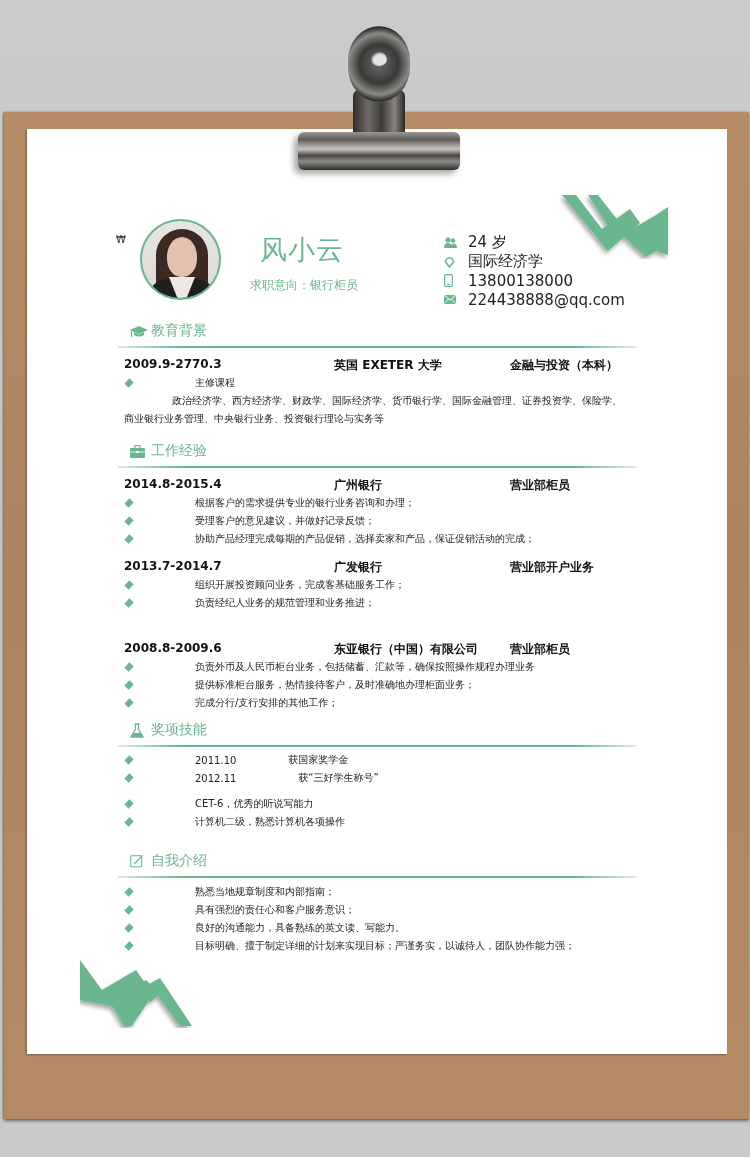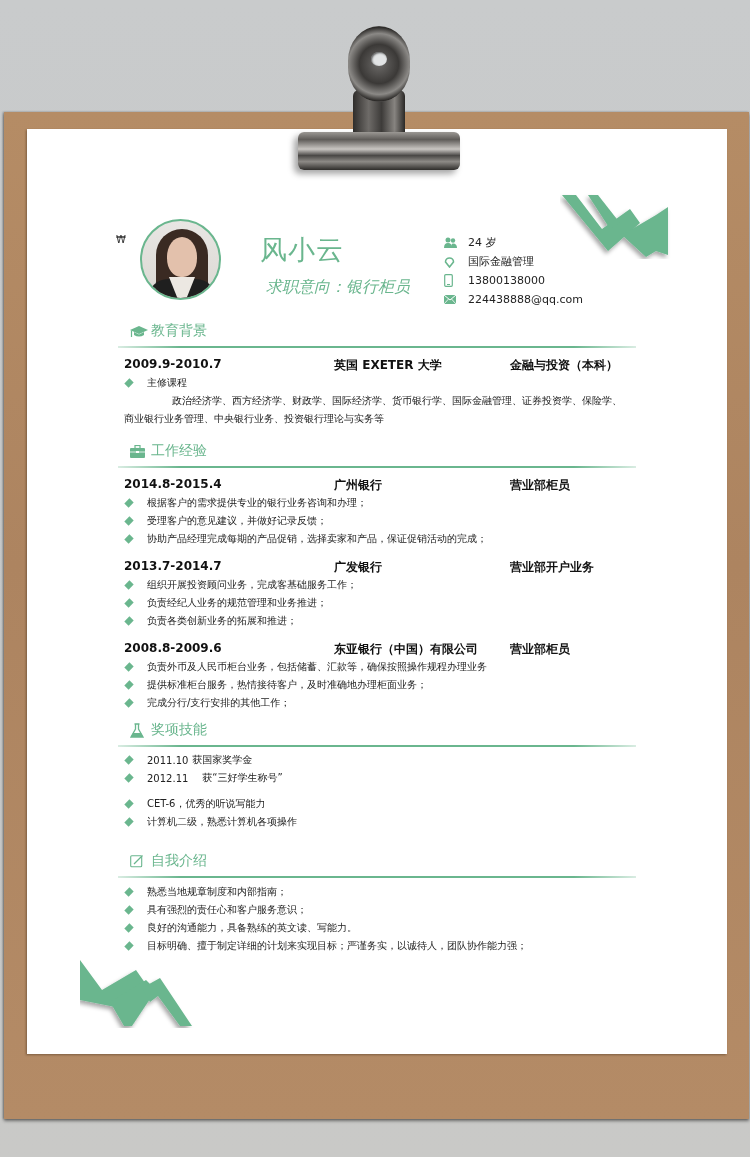--- a/index.html
+++ b/index.html
@@ -48,42 +48,42 @@
     left: 140px; top: 219px; width: 81px; height: 81px; border-radius: 50%;
     border: 2px solid #6ab68e; overflow: hidden;
     background: linear-gradient(180deg, #e8e6e3 0%, #dcd8d3 100%);
   }
   .avatar .hair { position:absolute; left:14px; top:8px; width:52px; height:70px; border-radius: 26px 26px 10px 10px; background:#3a2a22; }
   .avatar .face { position:absolute; left:25px; top:16px; width:30px; height:40px; border-radius: 50% 50% 46% 46%; background:#e3c1ac; }
   .avatar .shirt { position:absolute; left:6px; top:58px; width:68px; height:30px; border-radius: 20px 20px 0 0; background:#1f1f1f; }
   .avatar .collar { position:absolute; left:27px; top:56px; width:26px; height:26px; background:#ece8e2; clip-path: polygon(0 0,100% 0,60% 100%,40% 100%); }
 
   .name { left: 260px; top: 232px; width: 140px; text-align: left; font-size: 27px; color: #6ab68e; letter-spacing: 1px; }
-  .intent { left: 250px; top: 277px; width: 160px; text-align: right; font-size: 16px; color: #6ab68e; font-style: italic; }
+  .intent { left: 250px; top: 277px; width: 160px; text-align: left; font-size: 12px; color: #6ab68e; }
 
   .contact { left: 444px; top: 233px; }
-  .contact .row { display: flex; align-items: center; height: 19px; font-size: 11px; color: #222; }
+  .contact .row { display: flex; align-items: center; height: 19px; font-size: 15px; color: #222; }
   .contact .ic { width: 24px; display: flex; align-items: center; }
 
   .section-head { position: absolute; left: 118px; width: 518px; }
   .section-head .title { display: flex; align-items: center; font-size: 14px; color: #6ab68e; height: 20px; }
   .section-head .title .ico { width: 18px; margin-left: 12px; margin-right: 3px; display:flex; align-items:center; }
   .section-head .rule {
     margin-top: 5px; height: 2px;
     background: linear-gradient(90deg, rgba(106,182,142,0.25) 0%, #6ab68e 12%, #6ab68e 88%, rgba(106,182,142,0.25) 100%);
   }
 
   .entry-head { position: absolute; left: 124px; width: 510px; font-size: 12px; font-weight: bold; color: #111; height: 16px; }
   .entry-head span { position: absolute; top: 0; white-space: nowrap; }
   .entry-head .c1 { left: 0; }
   .entry-head .c2 { left: 210px; text-align: center; }
   .entry-head .c3 { left: 386px; }
 
   .bullets { position: absolute; left: 124px; }
-  .bullets .li { display: flex; align-items: center; height: 18px; font-size: 10px; color: #222; white-space: nowrap; }
+  .bullets .li { display: flex; align-items: center; height: 18px; font-size: 10px; color: #222; white-space: nowrap; gap: 48px; }
   .dia { width: 6px; height: 6px; background: #6ab68e; transform: rotate(45deg) scaleY(1.2); margin: 0 15px 0 2px; flex: none; }
   .plain { position: absolute; left: 124px; font-size: 10px; color: #222; white-space: nowrap; line-height: 18px; }
 
   .deco { position: absolute; }
 </style>
 </head>
 <body>
 
 <div class="board"></div>
 <div class="paper"></div>
@@ -142,21 +142,21 @@
         </svg>
     </span>
     <span>24 岁</span>
   </div>
   <div class="row">
     <span class="ic">
       <svg width="11" height="12" viewBox="0 0 11 12">
           <path d="M5.5 11 L1.5 6 A4 4 0 1 1 9.5 6 Z" fill="none" stroke="#6ab68e" stroke-width="1.6"></path>
         </svg>
     </span>
-    <span>国际金融管理</span>
+    <span>国际经济学</span>
   </div>
   <div class="row">
     <span class="ic">
       <svg width="9" height="13" viewBox="0 0 9 13">
           <rect x="0.7" y="0.7" width="7.6" height="11.6" rx="1" fill="none" stroke="#6ab68e" stroke-width="1.2"></rect>
           <line x1="3" y1="10.5" x2="6" y2="10.5" stroke="#6ab68e"></line>
         </svg>
     </span>
     <span>13800138000</span>
   </div>
@@ -180,21 +180,21 @@
           <polygon points="9,1 18,5 9,9 0,5" fill="#6ab68e"></polygon>
           <path d="M4 7 L4 10 Q9 13 14 10 L14 7 L9 9.5Z" fill="#6ab68e"></path>
           <line x1="1.5" y1="5.5" x2="1.5" y2="12" stroke="#6ab68e" stroke-width="1.2"></line>
         </svg>
     </span>
     <span>教育背景</span>
   </div>
   <div class="rule"></div>
 </div>
 <div class="entry-head" style="top:357px;">
-  <span class="c1">2009.9-2010.7</span>
+  <span class="c1">2009.9-2770.3</span>
   <span class="c2">英国 EXETER 大学</span>
   <span class="c3">金融与投资（本科）</span>
 </div>
 <div class="bullets" style="top:374px;">
   <div class="li">
       <span class="dia"></span>
       <span>主修课程</span>
     </div>
 </div>
 <div class="plain" style="top:392px;padding-left:48px;">政治经济学、西方经济学、财政学、国际经济学、货币银行学、国际金融管理、证券投资学、保险学、</div>
@@ -242,24 +242,20 @@
 </div>
 <div class="bullets" style="top:576px;">
   <div class="li">
       <span class="dia"></span>
       <span>组织开展投资顾问业务，完成客基础服务工作；</span>
     </div>
   <div class="li">
       <span class="dia"></span>
       <span>负责经纪人业务的规范管理和业务推进；</span>
     </div>
-  <div class="li">
-      <span class="dia"></span>
-      <span>负责各类创新业务的拓展和推进；</span>
-    </div>
 </div>
 
 <div class="entry-head" style="top:641px;">
   <span class="c1">2008.8-2009.6</span>
   <span class="c2">东亚银行（中国）有限公司</span>
   <span class="c3">营业部柜员</span>
 </div>
 <div class="bullets" style="top:658px;">
   <div class="li">
       <span class="dia"></span>

